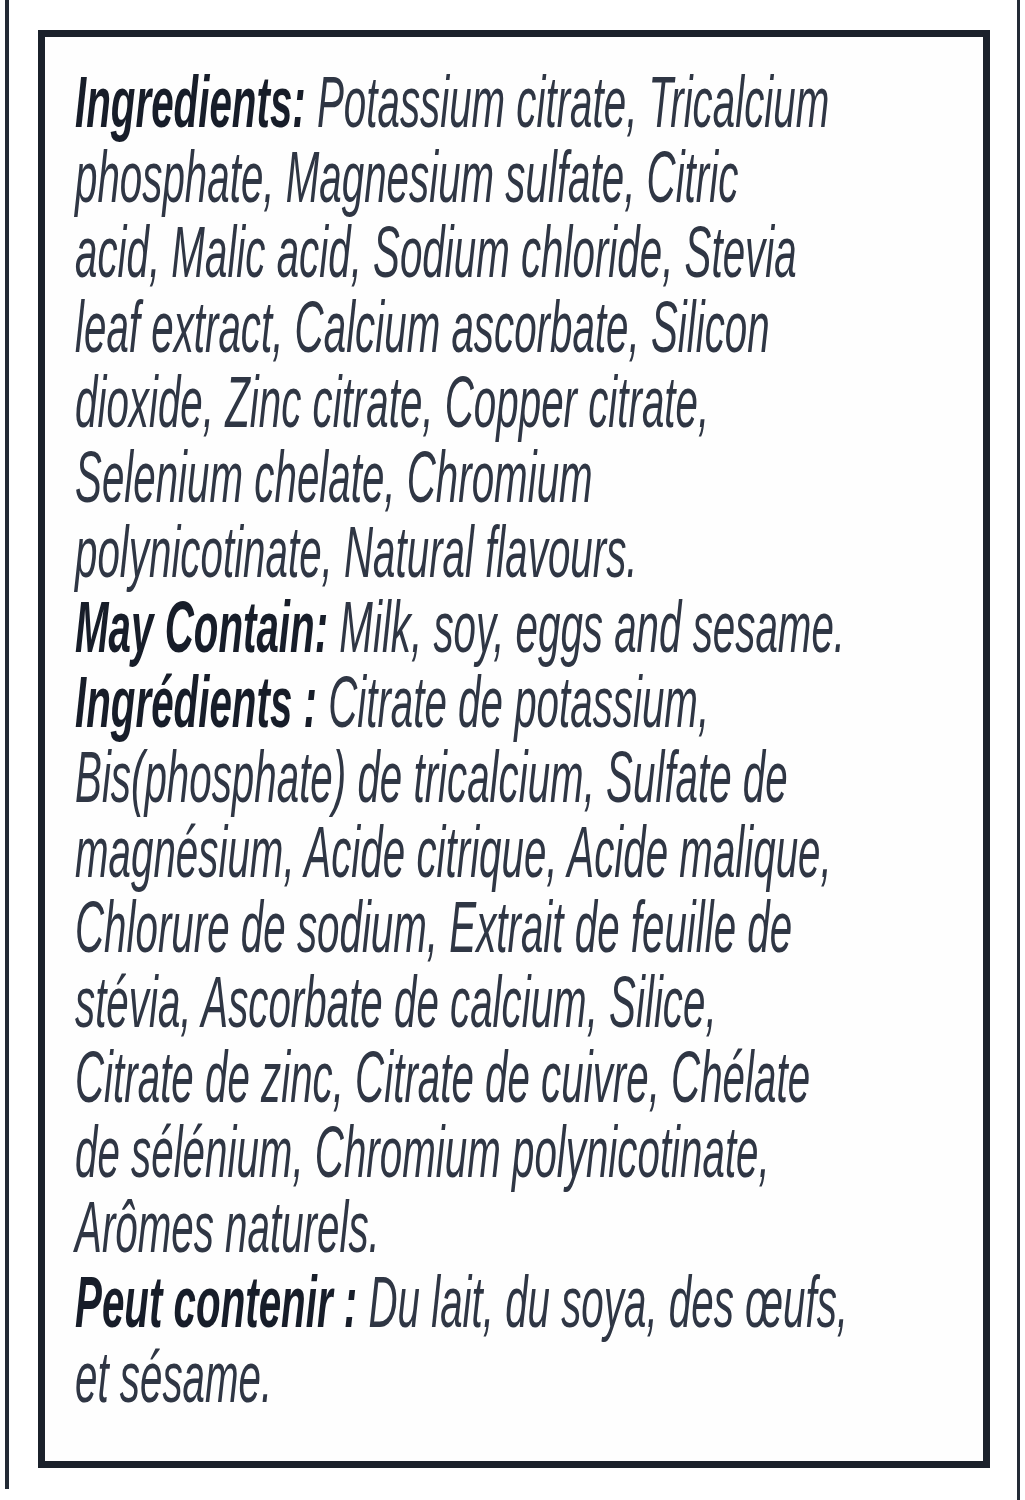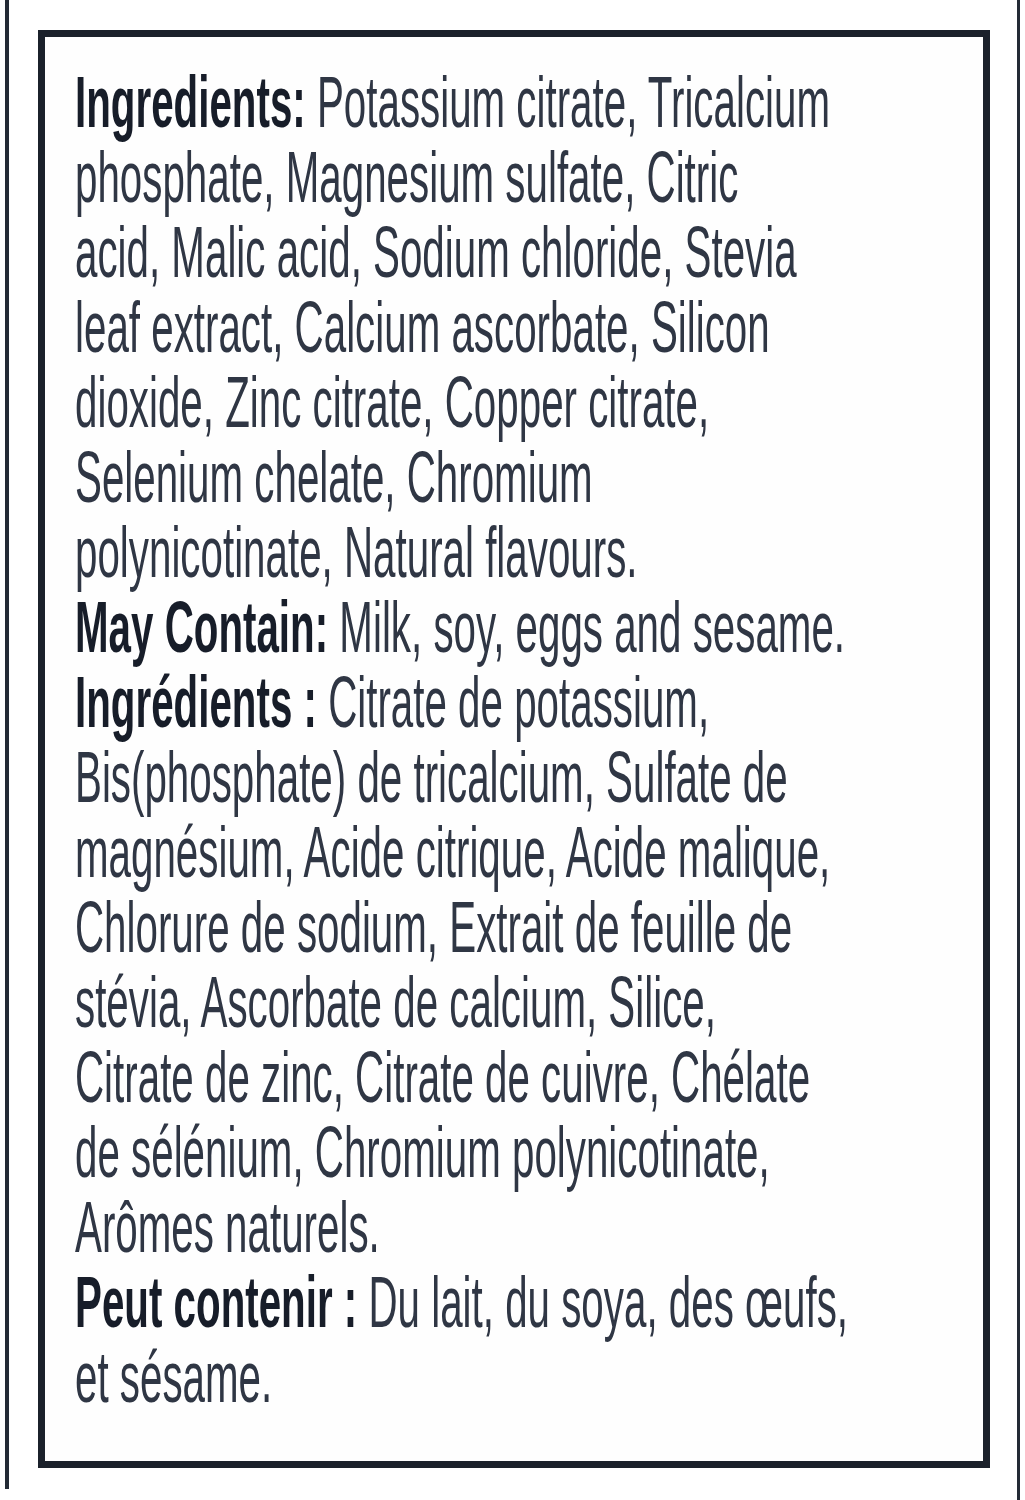--- a/index.html
+++ b/index.html
@@ -7,20 +7,21 @@
     padding: 0;
     background: #ffffff;
     font-family: "Liberation Sans", sans-serif;
   }
   .stage {
     position: relative;
     width: 1025px;
     height: 1500px;
     background: #ffffff;
     overflow: hidden;
+    font-style: italic;
   }
   .trim-line {
     position: absolute;
     top: 0;
     background: #232a35;
   }
   .trim-left  { left: 5px;  width: 4px; height: 1489px; }
   .trim-right { left: 1017px; width: 3px; height: 1500px; }
   .label-box {
     position: absolute;

